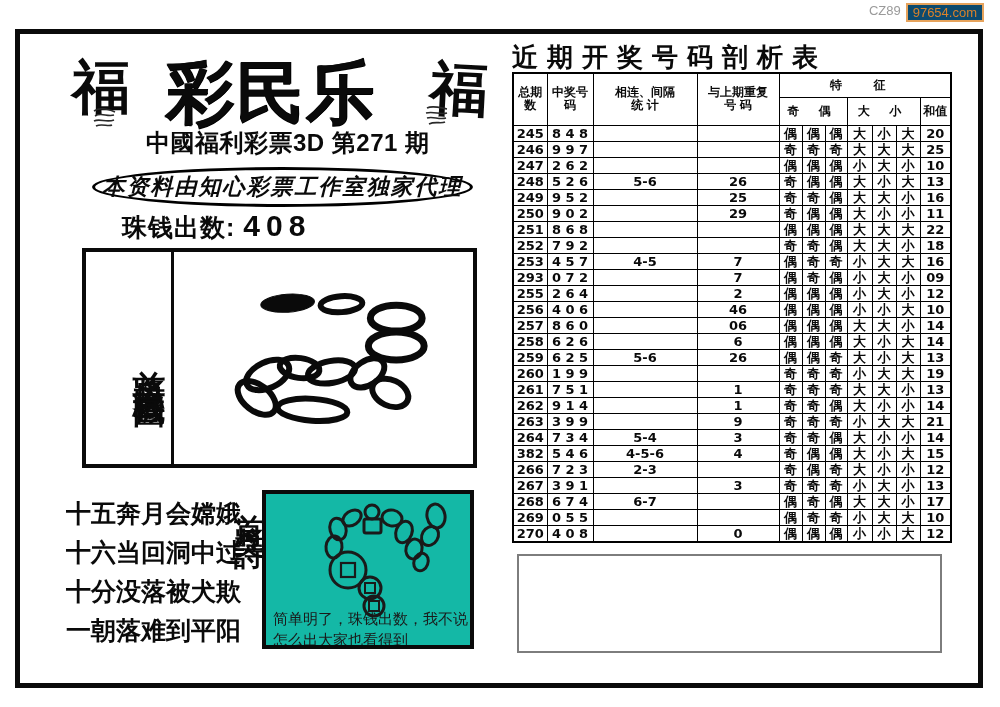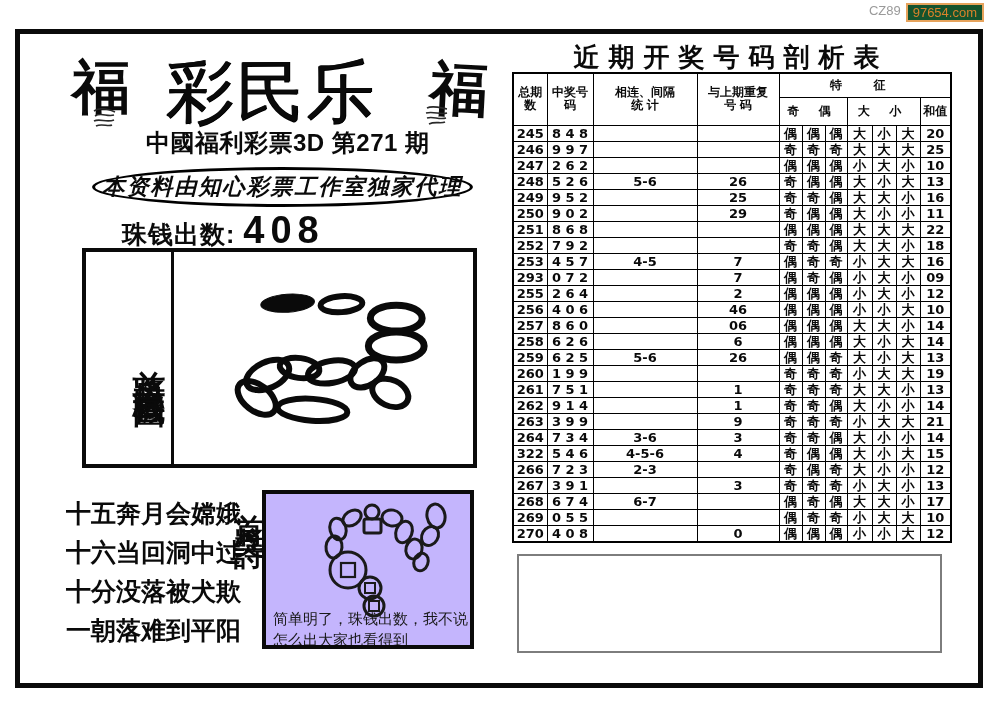--- a/index.html
+++ b/index.html
@@ -2,54 +2,54 @@
 <html><head>
 <meta charset="utf-8">
 <style>
   * { margin:0; padding:0; box-sizing:border-box; }
   body { background:#fff; font-family:"Liberation Sans", sans-serif; }
   #stage { position:relative; width:1000px; height:707px; background:#fff; overflow:hidden; color:#0a0a0a; }
 
   
   .watermark { position:absolute; top:3px; right:16px; display:flex; gap:5px; }
   .wm-code { color:#9a9a9a; font-size:13px; }
-  .wm-site { border:2px solid #e6a35c; background:#14532d; color:#d9822b; font-size:13px; padding:0 5px; height:19px; line-height:16px; }
+  .wm-site { border:2px solid #e6a35c; background:#0c4a6e; color:#d9822b; font-size:13px; padding:0 5px; height:19px; line-height:16px; }
 
   
   .page-frame { position:absolute; left:15px; top:29px; width:968px; height:659px; border:5px solid #0a0a0a; background:transparent; }
 
   
   .fu { position:absolute; font-family:"DejaVu Serif", serif; font-weight:bold; font-size:58px; line-height:58px; }
   .fu-left { left:72px; top:58px; }
   .fu-right { left:430px; top:60px; transform:rotate(3deg); }
   .seal { position:absolute; width:26px; height:24px; }
   .seal-left { left:92px; top:106px; }
   .seal-right { left:424px; top:104px; }
-  .main-title { position:absolute; left:166px; top:56px; font-family:"DejaVu Serif", serif; font-weight:normal; font-size:68px; line-height:72px; letter-spacing:2px; text-shadow:1px 0 0 #000, 0 1px 0 #000;text-align:center; }
+  .main-title { position:absolute; left:166px; top:56px; font-family:"DejaVu Serif", serif; font-weight:bold; font-size:68px; line-height:72px; letter-spacing:2px; text-shadow:1px 0 0 #000, 0 1px 0 #000;text-align:center; }
   .subtitle { position:absolute; left:146px; top:127px; font-size:24px; font-weight:bold; letter-spacing:0.5px; }
   .oval-note { position:absolute; left:92px; top:167px; width:381px; height:40px; border:3px solid #000; border-radius:50%; text-align:center; line-height:34px; font-size:22px; font-weight:bold; letter-spacing:2px;font-style:italic; }
   .draw-line { position:absolute; left:122px; top:209px; font-size:25px; font-weight:bold; letter-spacing:1px; }
-  .draw-num { font-size:38px; letter-spacing:6px; }
+  .draw-num { font-size:30px; letter-spacing:6px; }
 
   
   .mystery-box { position:absolute; left:82px; top:248px; width:395px; height:220px; border:4px solid #0a0a0a; display:flex; background:#fff; }
   .mystery-label { width:88px; border-right:3px solid #0a0a0a; writing-mode:vertical-rl; text-orientation:upright; font-family:"DejaVu Serif", serif; font-weight:bold; font-size:33px; letter-spacing:7px; padding-top:6px; text-align:center; margin:0 auto; }
   .mystery-art { flex:1; }
 
   
   .poem { position:absolute; left:66px; top:494px; font-size:25px; font-weight:bold; line-height:39px; letter-spacing:0px; }
   .poem-label { position:absolute; left:228px; top:490px; writing-mode:vertical-rl; text-orientation:upright; font-family:"DejaVu Serif", serif; font-weight:bold; font-size:30px; letter-spacing:12px; }
 
   
-  .bead-box { position:absolute; left:262px; top:490px; width:212px; height:159px; border:4px solid #0a0a0a; overflow:hidden; background:#c4b5fd; }
+  .bead-box { position:absolute; left:262px; top:490px; width:212px; height:159px; border:4px solid #0a0a0a; overflow:hidden; background:#14b8a6; }
   .bead-art { position:absolute; left:28px; top:4px; }
   .bead-caption { position:absolute; left:7px; top:114px; font-size:15px; line-height:21px; white-space:nowrap; color:#1a1a1a; }
 
   
-  .analysis-title { position:absolute; left:512px; top:40px; width:438px; text-align:center; font-family:"DejaVu Serif", serif; font-weight:bold; font-size:26px; letter-spacing:9px; }
+  .analysis-title { position:absolute; left:512px; top:40px; width:438px; font-family:"DejaVu Serif", serif; font-weight:bold; font-size:26px; letter-spacing:9px; }
   .table-wrap { position:absolute; left:512px; top:72px; width:366px; }
   table { border-collapse:collapse; width:438px; table-layout:fixed; }
   table, th, td { border:1px solid #000; }
   table { border-width:2px; }
   th { font-size:12px; font-weight:bold; padding:0; line-height:13px; }
   td { height:16px; line-height:15px; font-size:13px; font-weight:bold; text-align:center; padding:0; font-family:"DejaVu Sans", sans-serif; }
   .hdr-row1 { height:24px; }
   .hdr-row2 { height:28px; }
   .sp { letter-spacing:8px; }
   .sp2 { letter-spacing:14px; }
@@ -430,32 +430,32 @@
             <td>奇</td>
             <td>奇</td>
             <td>小</td>
             <td>大</td>
             <td>大</td>
             <td>21</td>
           </tr>
           <tr>
             <td>264</td>
             <td>7 3 4</td>
-            <td>3-6</td>
+            <td>5-4</td>
             <td>3</td>
             <td>奇</td>
             <td>奇</td>
             <td>偶</td>
             <td>大</td>
             <td>小</td>
             <td>小</td>
             <td>14</td>
           </tr>
           <tr>
-            <td>322</td>
+            <td>382</td>
             <td>5 4 6</td>
             <td>4-5-6</td>
             <td>4</td>
             <td>奇</td>
             <td>偶</td>
             <td>偶</td>
             <td>大</td>
             <td>小</td>
             <td>大</td>
             <td>15</td>

